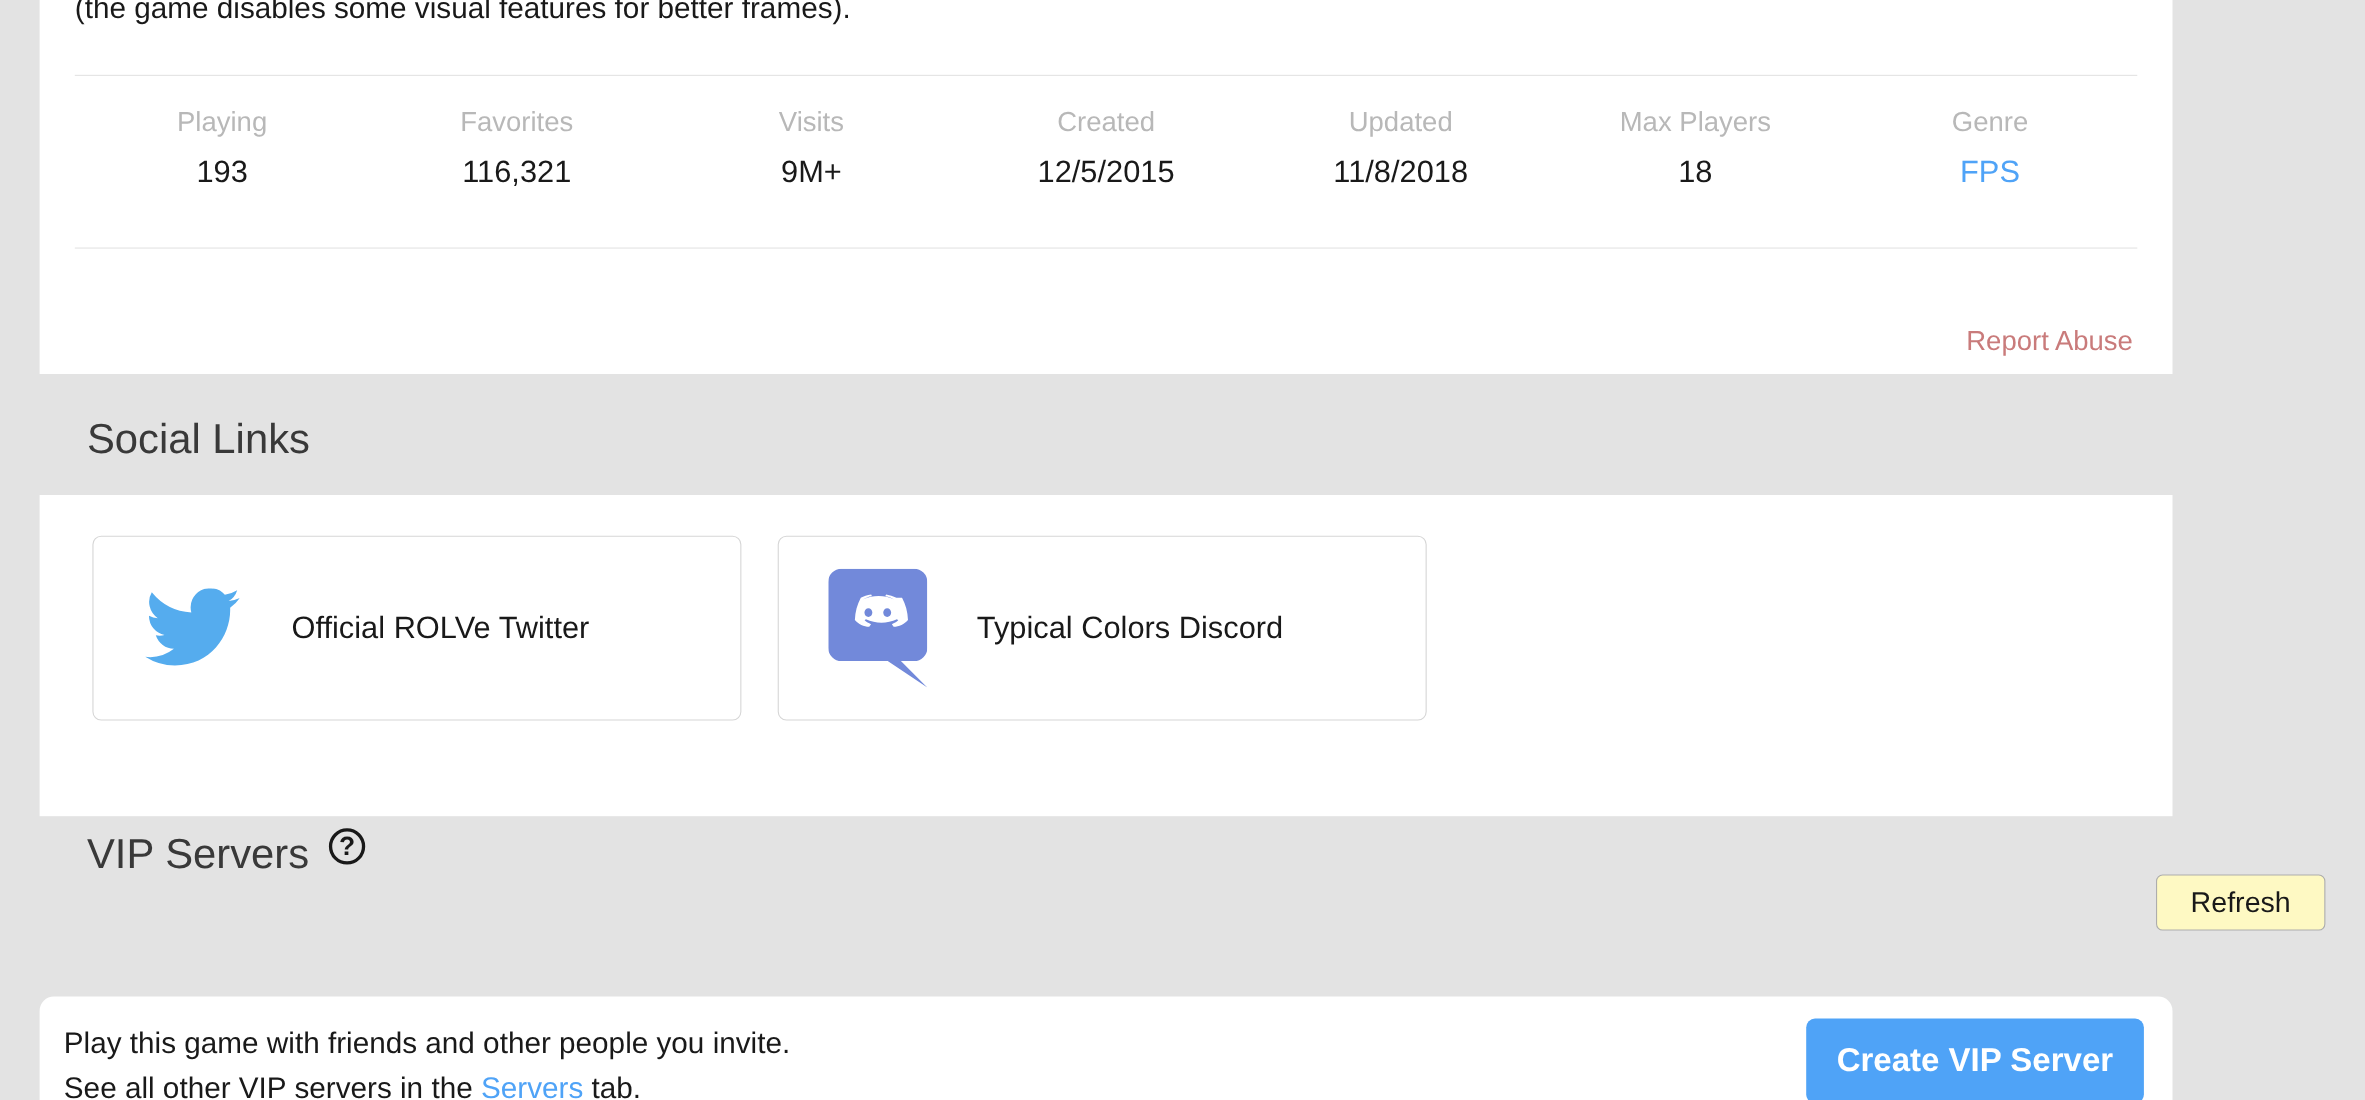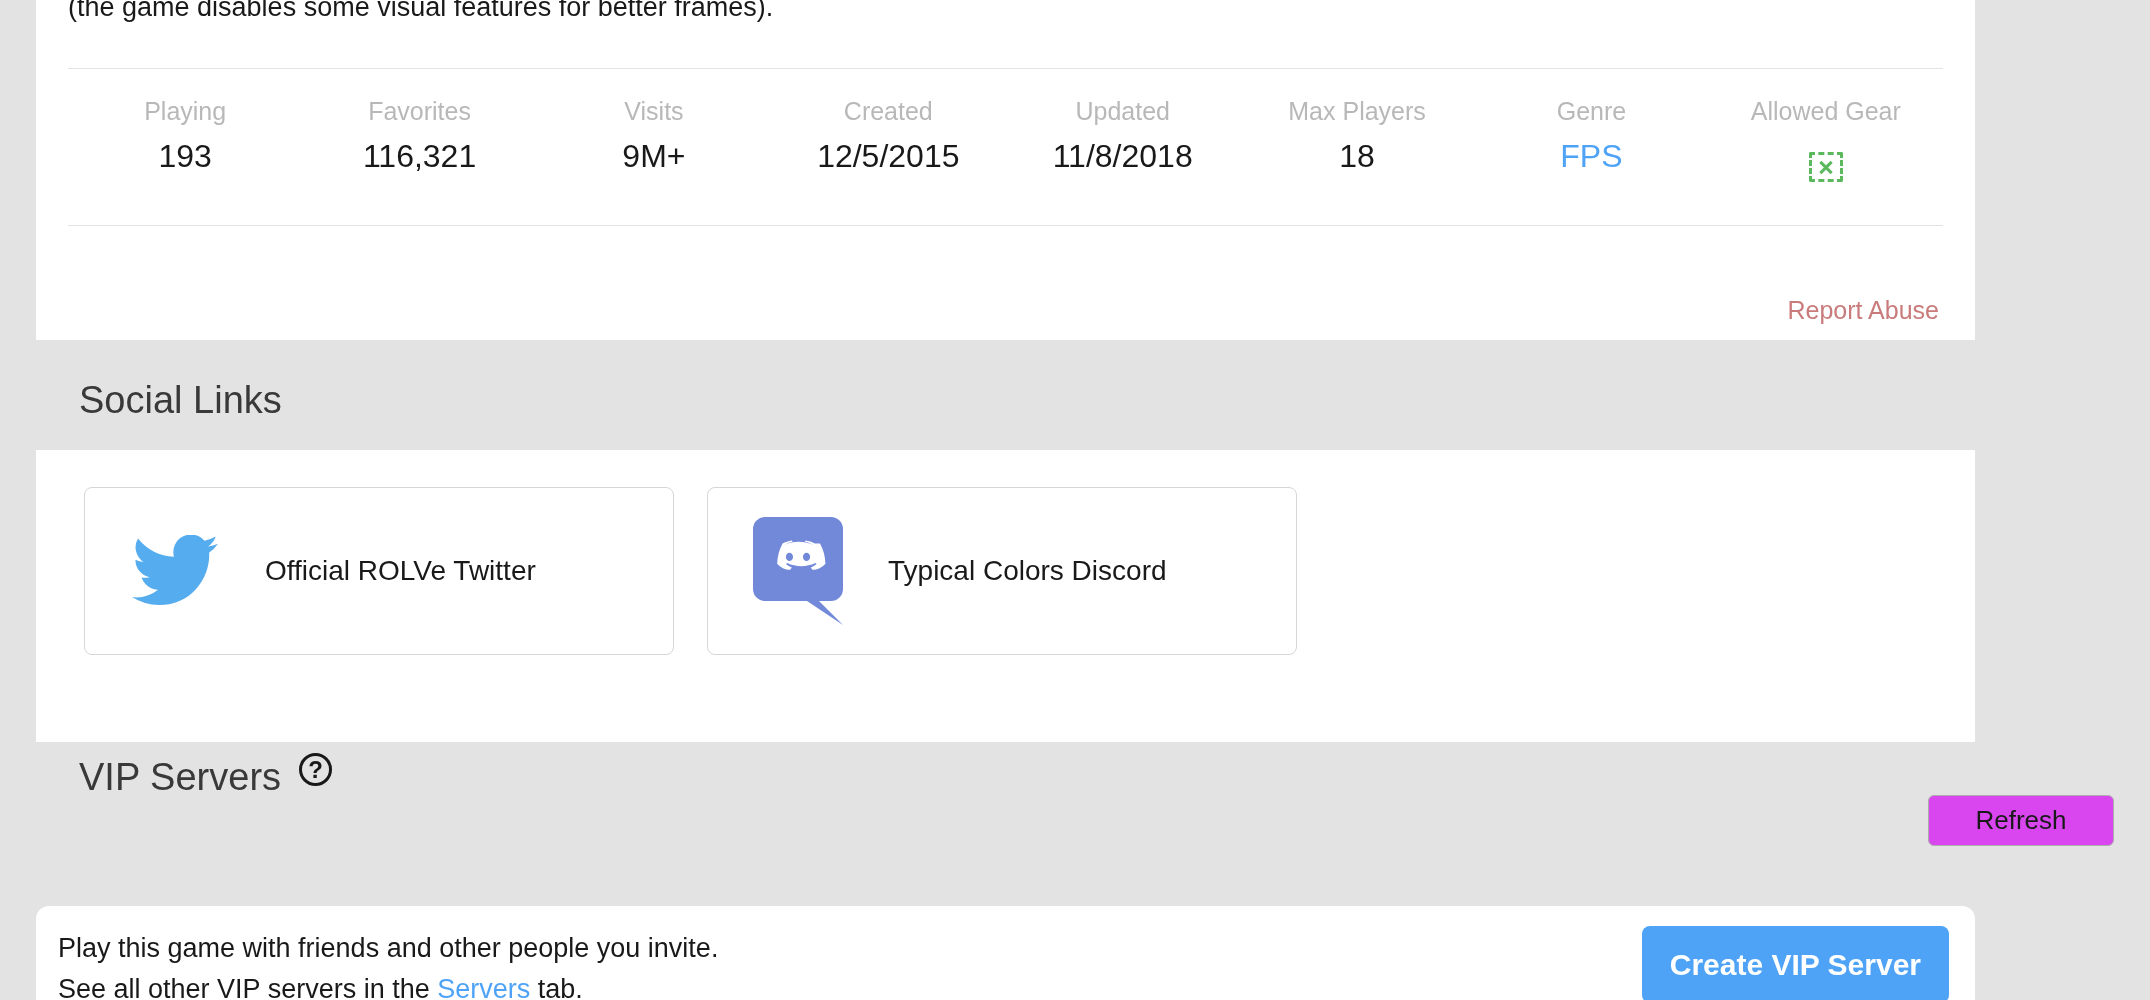--- a/index.html
+++ b/index.html
@@ -71,21 +71,21 @@
     padding-top: 24px;
   }
   .stat-label {
     font-size: 25px;
     color: #b8b8b8;
     line-height: 34px;
     white-space: nowrap;
   }
   .stat-value {
     margin-top: 10px;
-    font-size: 32px;
+    font-size: 28px;
     color: #191919;
     line-height: 36px;
     white-space: nowrap;
   }
   .stat-value.link { color: #4fa3f7; }
 
   .gear-icon {
     display: inline-block;
     width: 34px;
     height: 30px;
@@ -209,25 +209,25 @@
     font-size: 27px;
     line-height: 41px;
     color: #191919;
   }
   .vip-copy .link { color: #4fa3f7; cursor: pointer; }
 
   .refresh-button {
     position: absolute;
     right: 36px;
     top: 795px;
-    width: 186px;
+    width: 154px;
     height: 51px;
     border: 1px solid #adadad;
     border-radius: 6px;
-    background: #d946ef;
+    background: #fef9c3;
     font-family: "Liberation Sans", sans-serif;
     font-size: 26px;
     color: #191919;
     cursor: pointer;
     padding: 0;
   }
 
   .create-vip-button {
     position: absolute;
     right: 26px;
@@ -286,26 +286,20 @@
       <div class="stat">
         <div class="stat-label">Max Players</div>
         <div class="stat-value">18</div>
       </div>
 
       <div class="stat">
         <div class="stat-label">Genre</div>
         <div class="stat-value link">FPS</div>
       </div>
 
-      <div class="stat">
-        <div class="stat-label">Allowed Gear</div>
-        <div class="stat-value">
-          <span class="gear-icon"></span>
-        </div>
-      </div>
 
     </div>
 
     <div class="stats-divider" id="divider-bottom"></div>
 
     <div class="report-abuse">Report Abuse</div>
   </div>
 
   <div class="section-heading" id="social-heading">Social Links</div>
 

